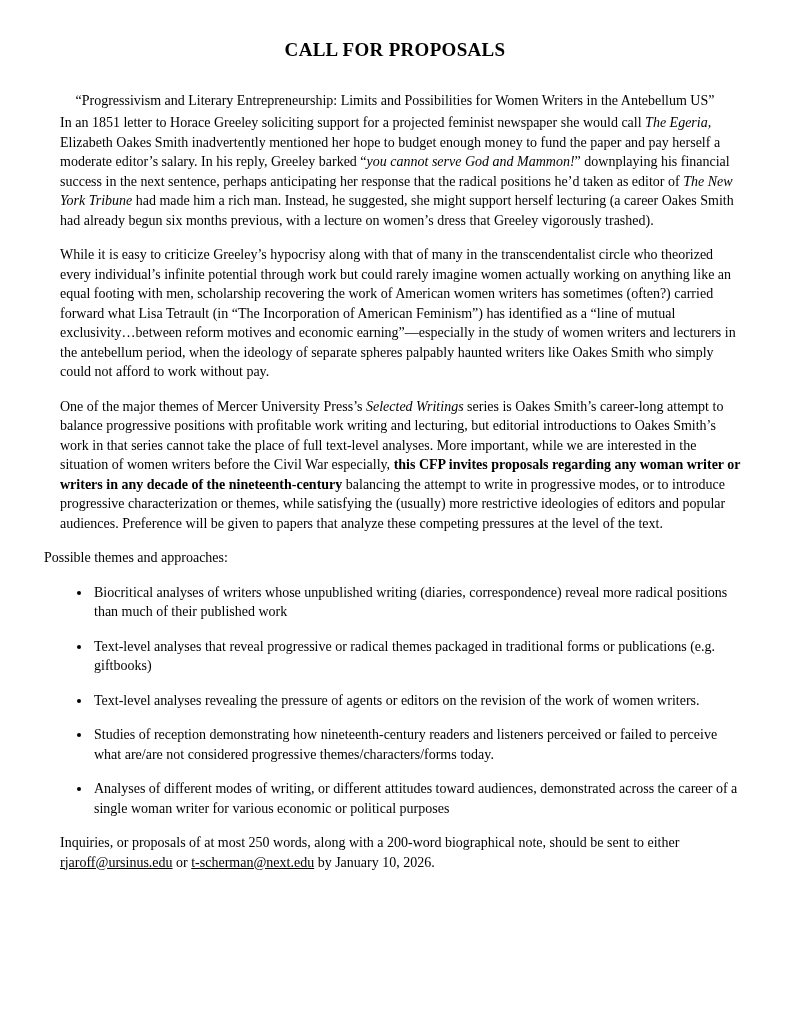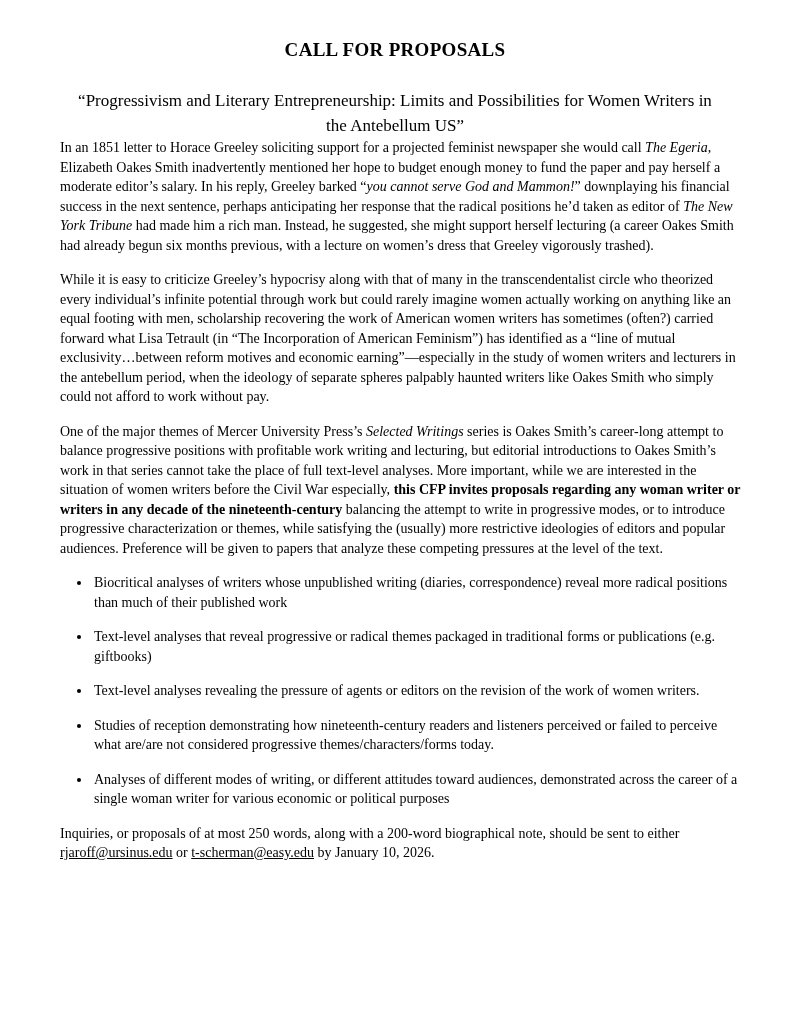--- a/index.html
+++ b/index.html
@@ -27,21 +27,21 @@
   .title {
     text-align: center;
     font-weight: bold;
     font-size: 19px;
     line-height: 24px;
     margin: 0 0 26px 0;
     letter-spacing: 0.3px;
   }
   .subtitle {
     text-align: center;
-    font-size: 17px;
+    font-size: 14px;
     line-height: 25px;
     max-width: 640px;
     margin: 0 auto 0 auto;
   }
   .conf {
     text-align: center;
     font-size: 12.3px;
     line-height: 17px;
     margin: 2px 0 9px 0;
   }
@@ -75,24 +75,25 @@
 
   <div class="subtitle">“Progressivism and Literary Entrepreneurship: Limits and Possibilities for Women Writers in the Antebellum US”</div>
 
 
   <p class="body"><span>In an 1851 letter to Horace Greeley soliciting support for a projected feminist newspaper she would call </span><span class="it">The Egeria,</span><span> Elizabeth Oakes Smith inadvertently mentioned her hope to budget enough money to fund the paper and pay herself a moderate editor’s salary. In his reply, Greeley barked “</span><span class="it">you cannot serve God and Mammon!</span><span>” downplaying his financial success in the next sentence, perhaps anticipating her response that the radical positions he’d taken as editor of </span><span class="it">The New York Tribune</span><span> had made him a rich man.  Instead, he suggested, she might support herself lecturing (a career Oakes Smith had already begun six months previous, with a lecture on women’s dress that Greeley vigorously trashed).</span></p>
 
   <p class="body"><span>While it is easy to criticize Greeley’s hypocrisy along with that of many in the transcendentalist circle who theorized every individual’s infinite potential through work but could rarely imagine women actually working on anything like an equal footing with men, scholarship recovering the work of American women writers has sometimes (often?) carried forward what Lisa Tetrault (in “The Incorporation of American Feminism”) has identified as a “line of mutual exclusivity…between reform motives and economic earning”—especially in the study of women writers and lecturers in the antebellum period, when the ideology of separate spheres palpably haunted writers like Oakes Smith who simply could not afford to work without pay.</span></p>
 
   <p class="body"><span>One of the major themes of Mercer University Press’s </span><span class="it">Selected Writings</span><span> series is Oakes Smith’s career-long attempt to balance progressive positions with profitable work writing and lecturing, but editorial introductions to Oakes Smith’s work in that series cannot take the place of full text-level analyses.  More important, while we are interested in the situation of women writers before the Civil War especially, </span><span class="bd">this CFP invites proposals regarding any woman writer or writers in any decade of the nineteenth-century</span><span> balancing the attempt to write in progressive modes, or to introduce progressive characterization or themes, while satisfying the (usually) more restrictive ideologies of editors and popular audiences.  Preference will be given to papers that analyze these competing pressures at the level of the text.</span></p>
 
+  <p class="body heading">Possible themes and approaches:</p>
 
   <ul class="themes">
     <li>Biocritical analyses of writers whose unpublished writing (diaries, correspondence) reveal more radical positions than much of their published work</li>
     <li>Text-level analyses that reveal progressive or radical themes packaged in traditional forms or publications (e.g. giftbooks)</li>
     <li>Text-level analyses revealing the pressure of agents or editors on the revision of the work of women writers.</li>
     <li>Studies of reception demonstrating how nineteenth-century readers and listeners perceived or failed to perceive what are/are not considered progressive themes/characters/forms today.</li>
     <li>Analyses of different modes of writing, or different attitudes toward audiences, demonstrated across the career of a single woman writer for various economic or political purposes</li>
   </ul>
 
-  <p class="body"><span>Inquiries, or proposals of at most 250 words, along with a 200-word biographical note, should be sent to either </span><a class="lk" href="#">rjaroff@ursinus.edu</a><span> or </span><a class="lk" href="#">t-scherman@easy.edu</a><span> by January 10, 2026.</span></p>
+  <p class="body"><span>Inquiries, or proposals of at most 250 words, along with a 200-word biographical note, should be sent to either </span><a class="lk" href="#">rjaroff@ursinus.edu</a><span> or </span><a class="lk" href="#">t-scherman@next.edu</a><span> by January 10, 2026.</span></p>
 
 </div>
 
 </body></html>

